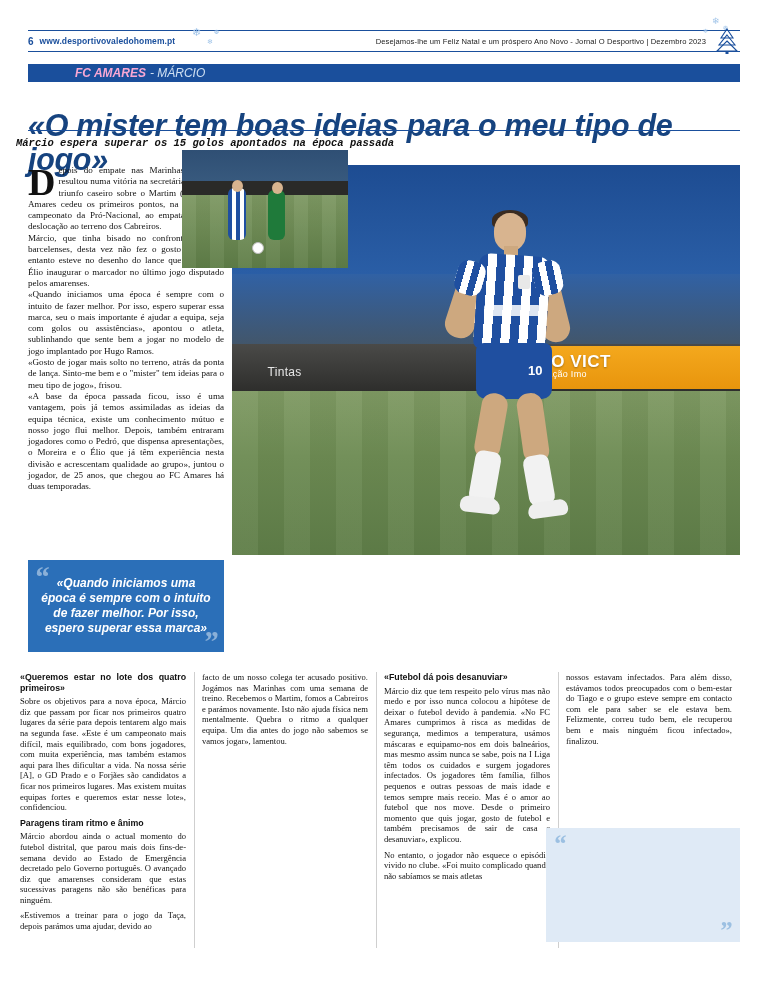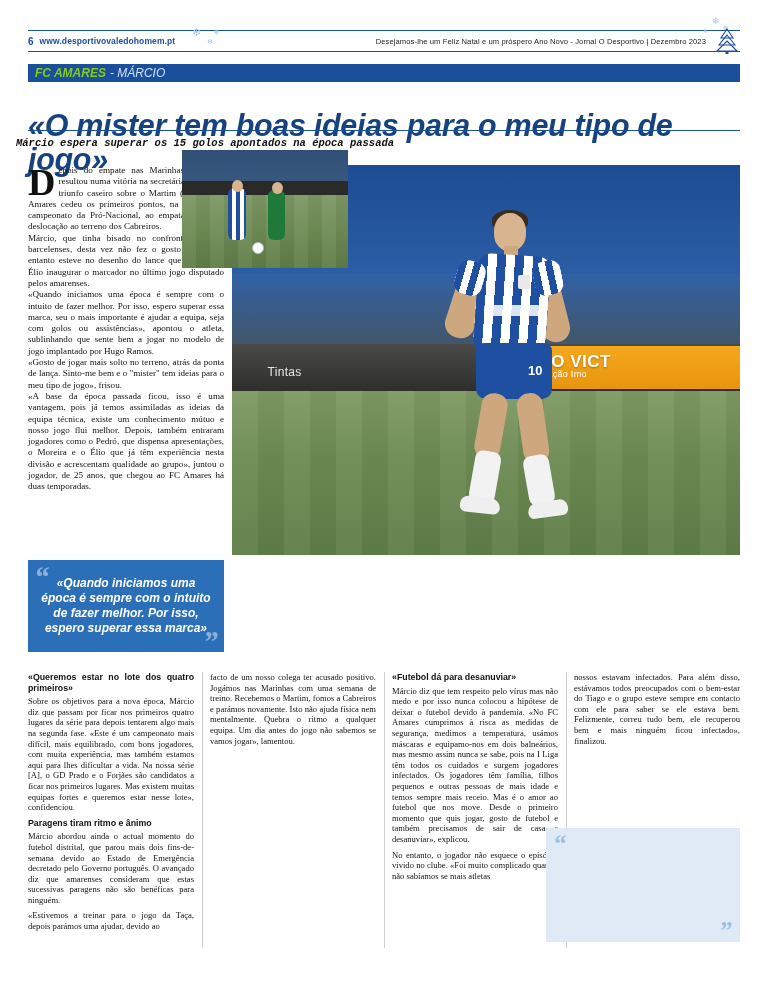--- a/index.html
+++ b/index.html
@@ -78,21 +78,22 @@
     background: #1a4f9c;
     display: flex;
     align-items: center;
     padding-left: 7px;
   }
   .section-bar .club {
     font-family: "Liberation Sans", sans-serif;
     font-weight: bold;
     font-style: italic;
     font-size: 12px;
-    color: #84cc16;
+    color: #f9a8d4;
+    margin-left: 40px;
   }
   .section-bar .who {
     font-family: "Liberation Sans", sans-serif;
     font-weight: normal;
     font-style: italic;
     font-size: 12px;
     color: #cfe0f2;
     padding-left: 4px;
   }
 
@@ -256,21 +257,21 @@
   .pullquote .qmark-a, .pullquote .qmark-b {
     position:absolute; color:rgba(255,255,255,.45);
     font-size: 30px; font-family:"Liberation Serif",serif; line-height:1;
   }
   .pullquote .qmark-a { left:6px; top:2px; }
   .pullquote .qmark-b { right:6px; bottom:-4px; }
 
   
   .cols {
     position: absolute;
-    left: 28px; top: 672px;
+    left: 20px; top: 672px;
     width: 712px; height: 290px;
   }
   .col {
     position: absolute;
     top: 0;
     width: 166px;
     font-size: 8.6px;
     line-height: 10.6px;
     text-align: justify;
     color: #111;
@@ -435,21 +436,21 @@
       <div class="subhead">Paragens tiram ritmo e ânimo</div>
       <p>Márcio abordou ainda o actual momento do futebol distrital, que parou mais dois fins-de-semana devido ao Estado de Emergência decretado pelo Governo português. O avançado diz que amarenses consideram que estas sucessivas paragens não são benéficas para ninguém.</p>
       <p>«Estivemos a treinar para o jogo da Taça, depois parámos uma ajudar, devido ao</p>
     </div>
 
     <div class="col c2">
       <p>facto de um nosso colega ter acusado positivo. Jogámos nas Marinhas com uma semana de treino. Recebemos o Martim, fomos a Cabreiros e parámos novamente. Isto não ajuda física nem mentalmente. Quebra o ritmo a qualquer equipa. Um dia antes do jogo não sabemos se vamos jogar», lamentou.</p>
     </div>
 
     <div class="col c3">
-      <div class="subhead">«Futebol dá para desanuviar»</div>
+      <div class="subhead">«Futebol dá pois desanuviar»</div>
       <p>Márcio diz que tem respeito pelo vírus mas não medo e por isso nunca colocou a hipótese de deixar o futebol devido à pandemia. «No FC Amares cumprimos à risca as medidas de segurança, medimos a temperatura, usámos máscaras e equipamo-nos em dois balneários, mas mesmo assim nunca se sabe, pois na I Liga têm todos os cuidados e surgem jogadores infectados. Os jogadores têm família, filhos pequenos e outras pessoas de mais idade e temos sempre mais receio. Mas é o amor ao futebol que nos move. Desde o primeiro momento que quis jogar, gosto de futebol e também precisamos de sair de casa e desanuviar», explicou.</p>
       <p>No entanto, o jogador não esquece o episódio vivido no clube. «Foi muito complicado quando não sabíamos se mais atletas</p>
     </div>
 
     <div class="col c4">
       <p>nossos estavam infectados. Para além disso, estávamos todos preocupados com o bem-estar do Tiago e o grupo esteve sempre em contacto com ele para saber se ele estava bem. Felizmente, correu tudo bem, ele recuperou bem e mais ninguém ficou infectado», finalizou.</p>
     </div>
   </div>
 
   <div class="photo-small">

